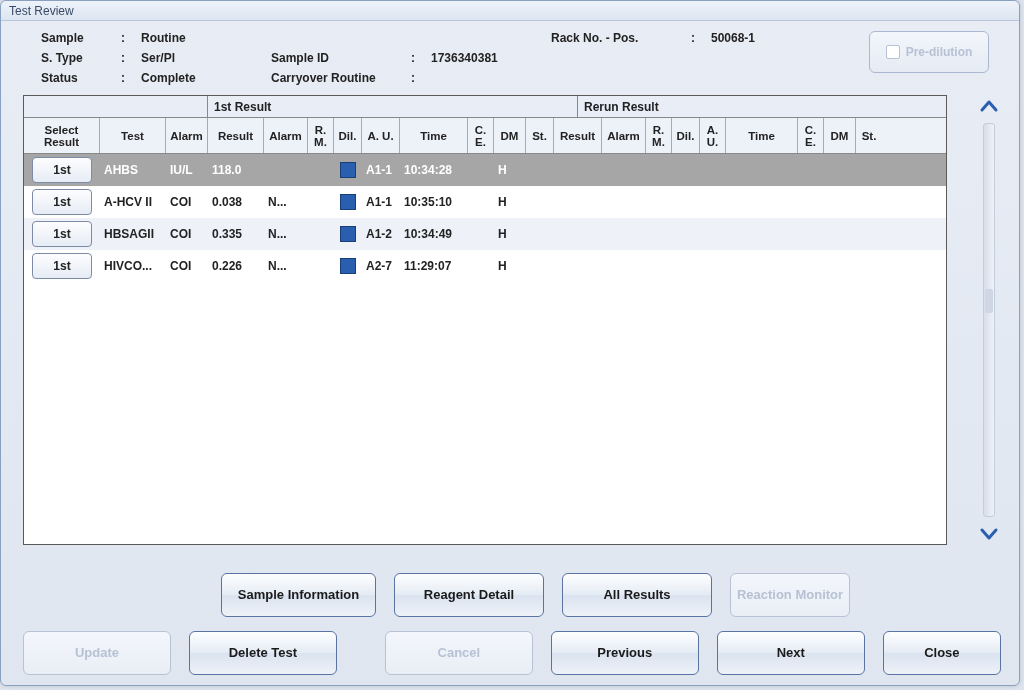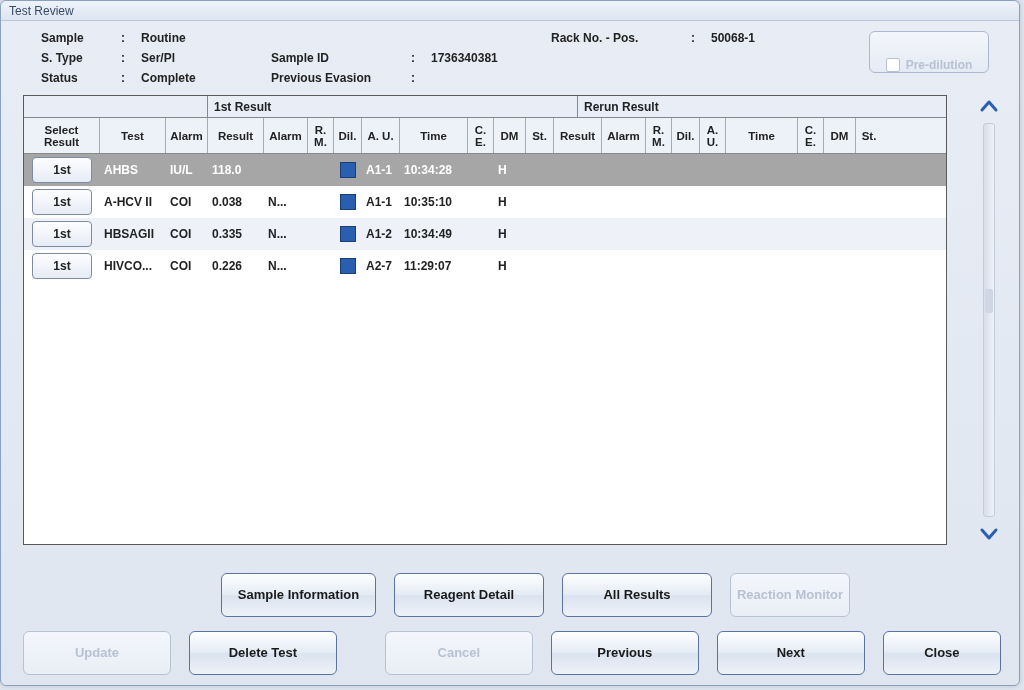--- a/index.html
+++ b/index.html
@@ -54,21 +54,21 @@
   .header-right { margin-left: auto; }
   .predilution-btn {
     height: 42px;
     width: 120px;
     background: linear-gradient(#f3f6fb,#e5ebf4);
     border: 1px solid #aab9cf;
     border-radius: 6px;
     color: #b7c2d4;
     font-weight: bold;
     display: flex;
-    align-items: flex-end;
+    align-items: center;
     justify-content: center;
     gap: 6px;
   }
   .predilution-btn .cb {
     width: 14px; height:14px; border:1px solid #b7c2d4; border-radius:2px; background:#fff;
   }
   .table-wrapper {
     margin: 4px 18px 0 22px;
     display: flex;
     gap: 24px;
@@ -243,21 +243,21 @@
       <span>:</span>
     </div>
     <div class="header-col col-val1">
       <span>Routine</span>
       <span>Ser/Pl</span>
       <span>Complete</span>
     </div>
     <div class="header-col col-labels2">
       <span>&nbsp;</span>
       <span>Sample ID</span>
-      <span>Previous Evasion</span>
+      <span>Carryover Routine</span>
     </div>
     <div class="header-col col-sep2">
       <span>&nbsp;</span>
       <span>:</span>
       <span>:</span>
     </div>
     <div class="header-col col-val2">
       <span>&nbsp;</span>
       <span>1736340381</span>
       <span></span>

